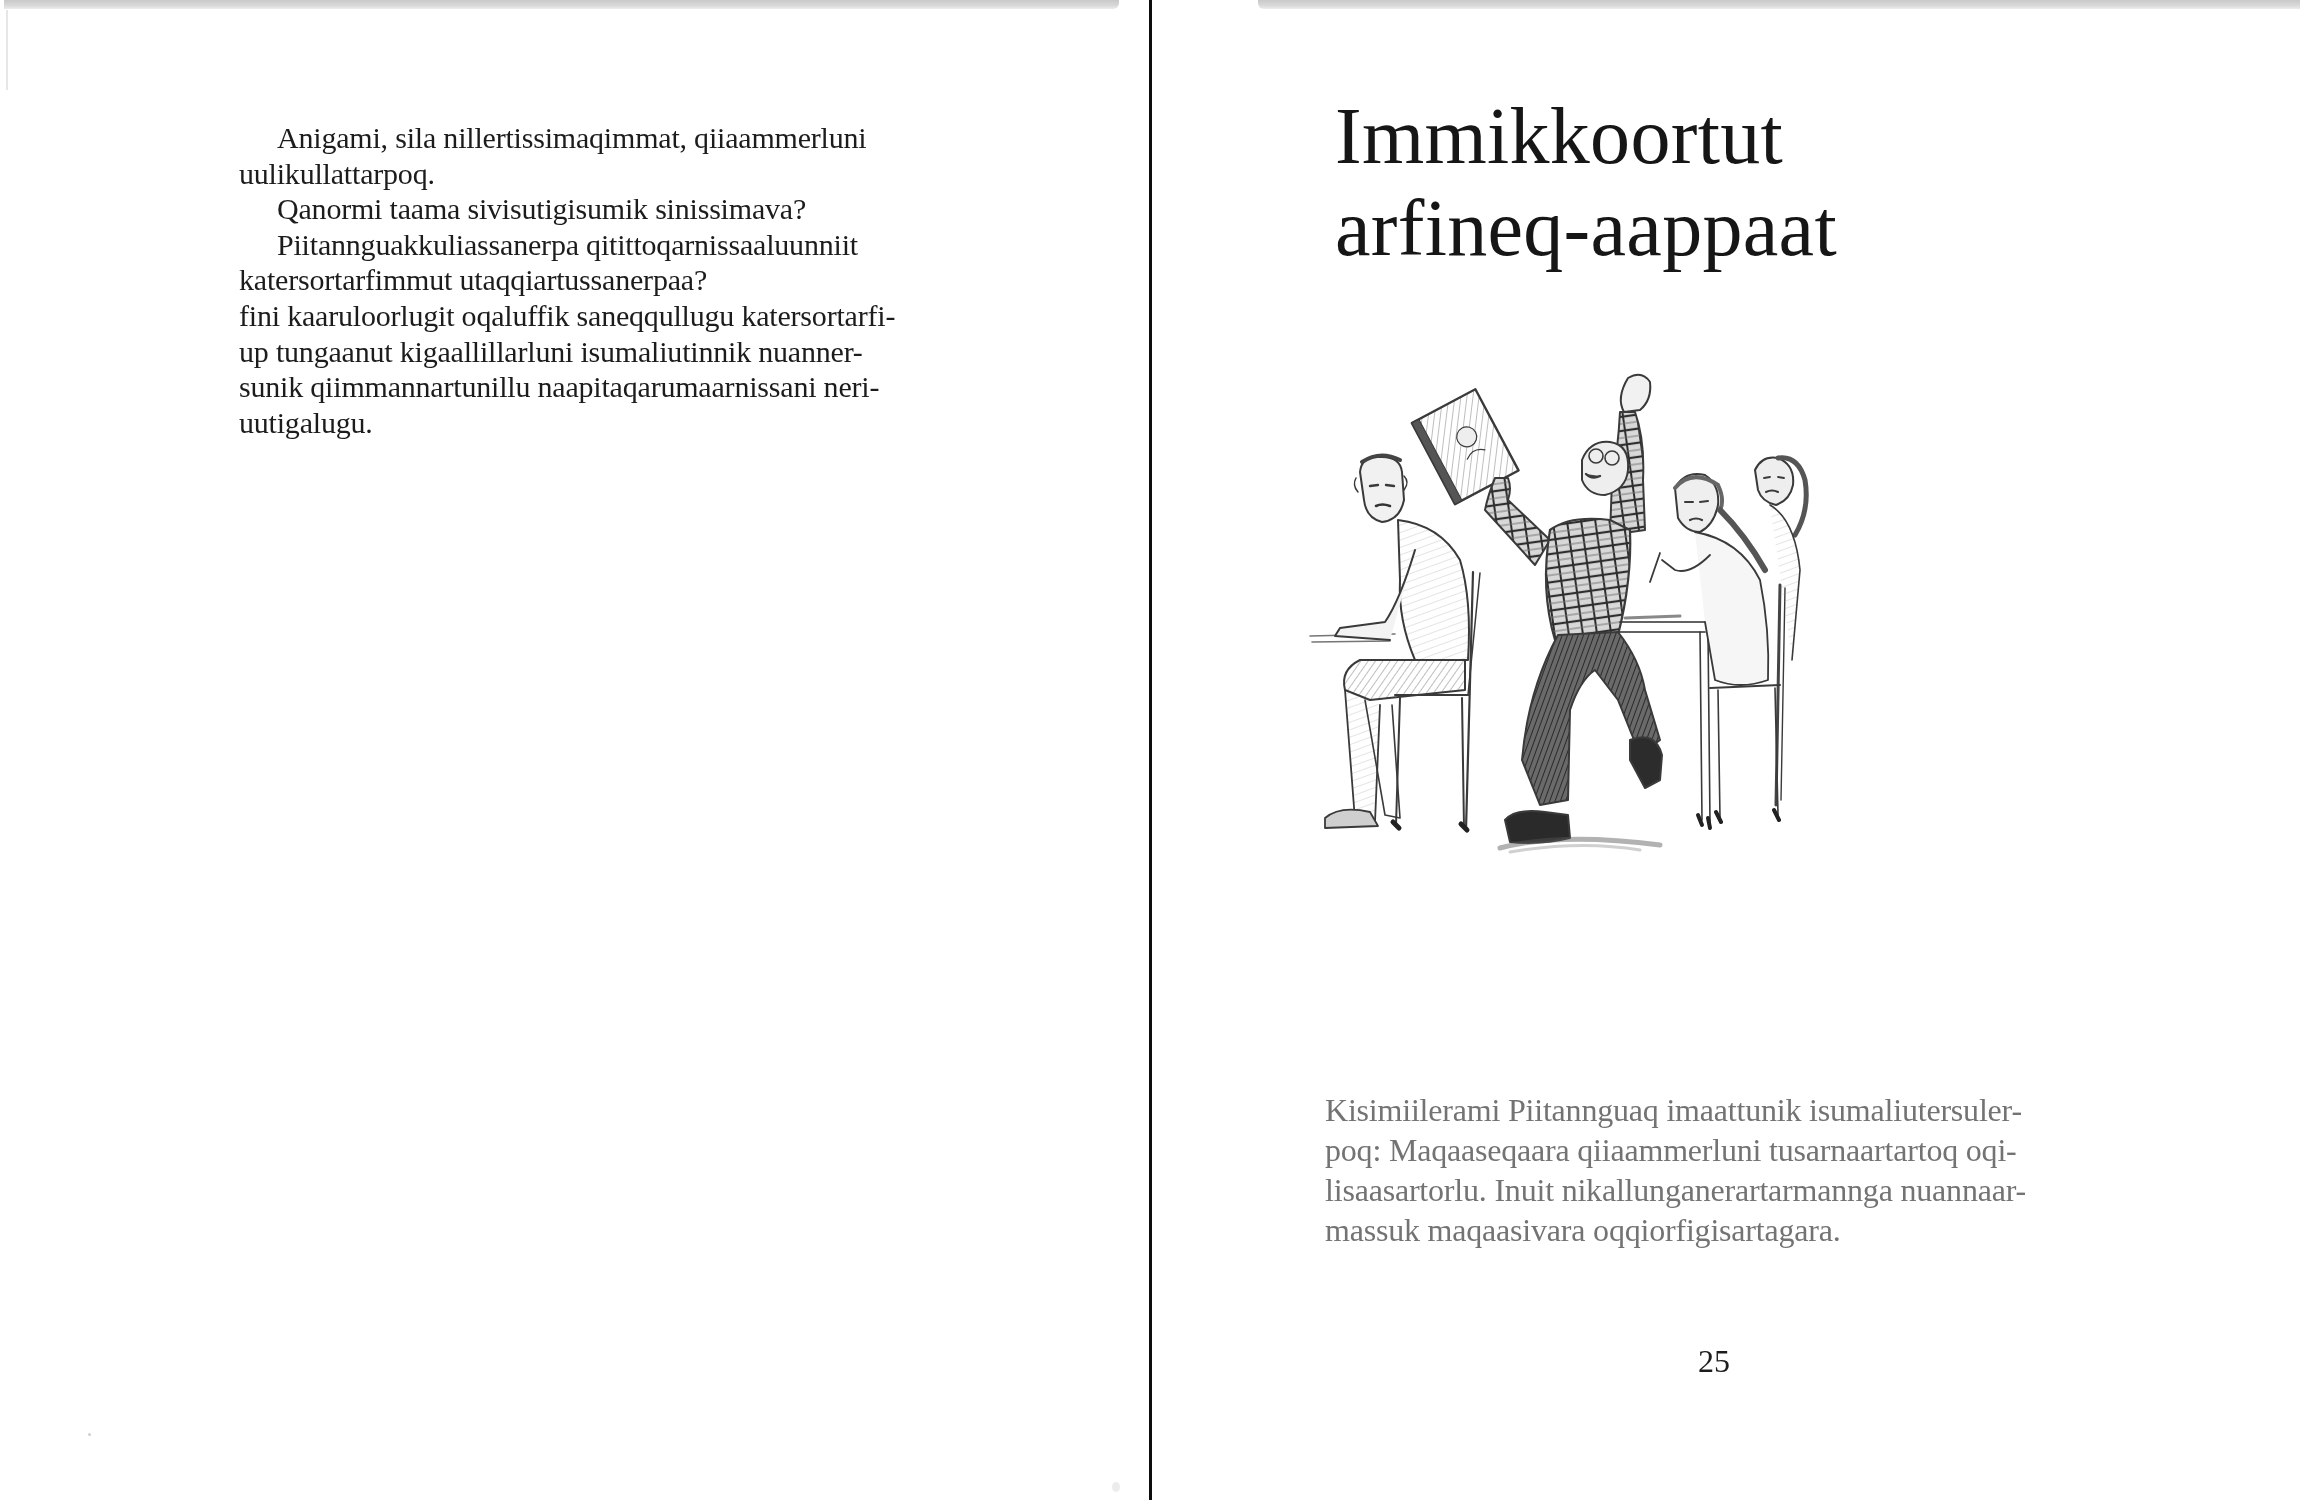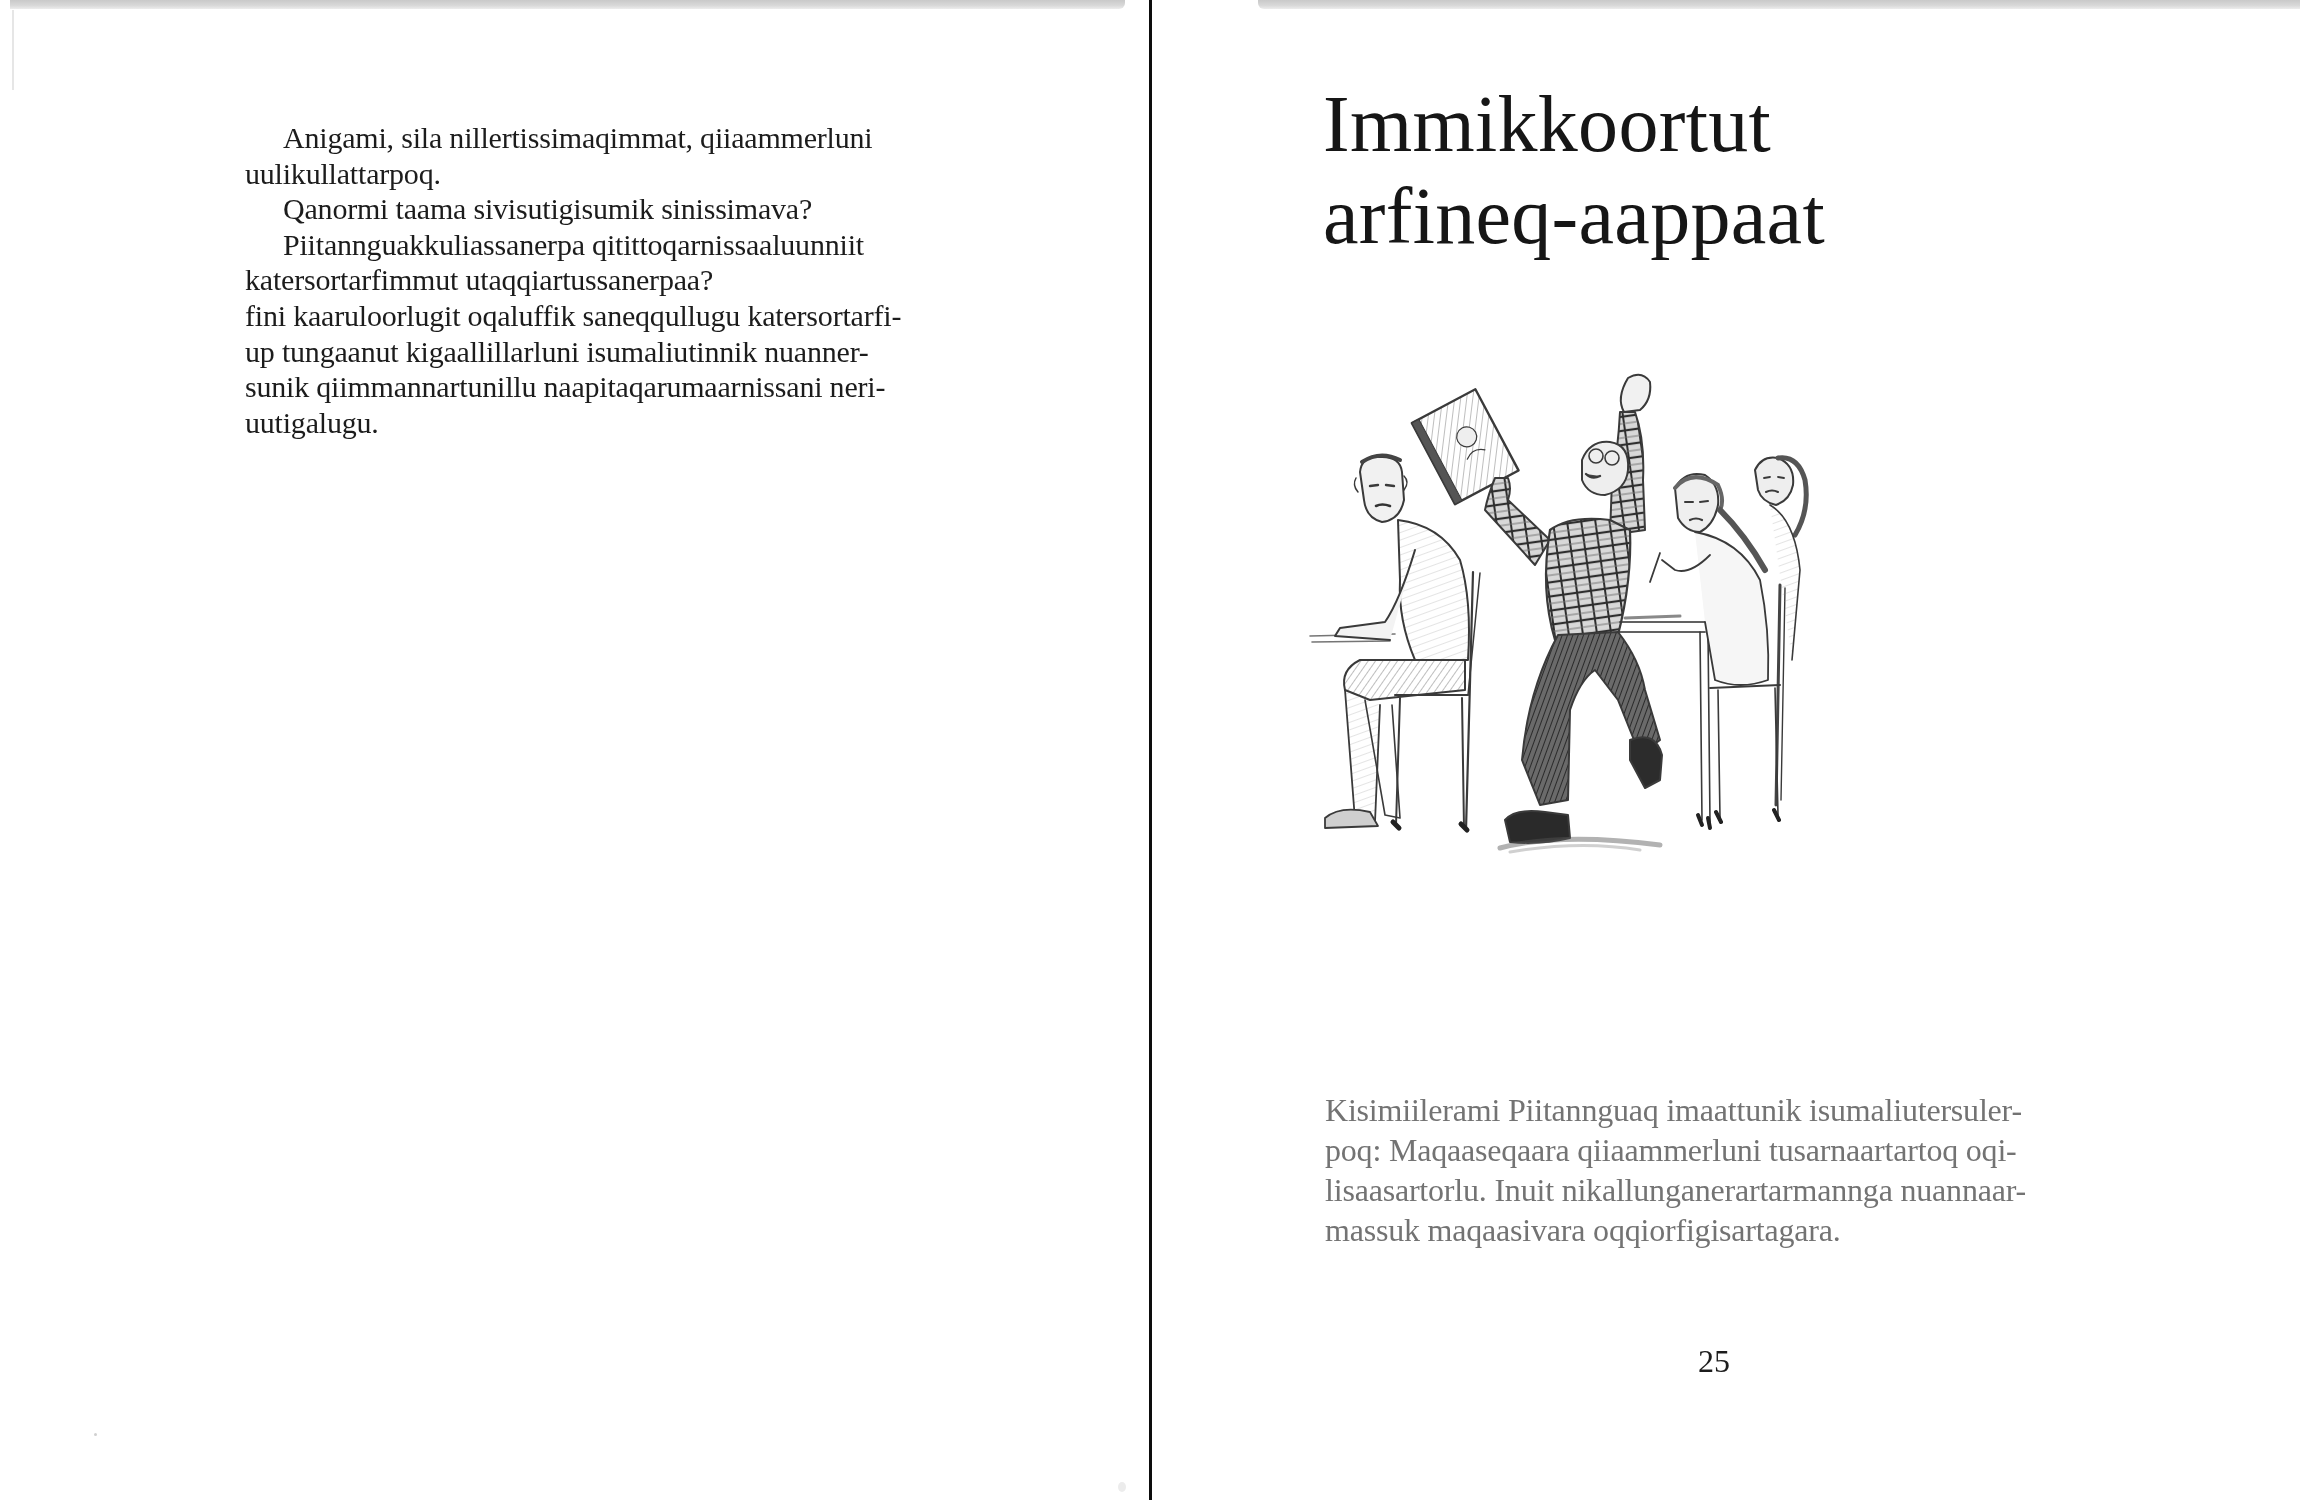--- a/index.html
+++ b/index.html
@@ -3,21 +3,21 @@
 <meta charset="utf-8">
 <style>
   html, body { margin: 0; padding: 0; }
   body {
     width: 2300px; height: 1500px; position: relative; overflow: hidden;
     background: #ffffff;
     font-family: "DejaVu Serif", "Liberation Serif", serif;
     color: #1a1a1a;
   }
   .page { position: absolute; top: 0; height: 1500px; background: #fff; }
-  .page-left { left: 10px; width: 1372px; }
+  .page-left { left: 4px; width: 1372px; }
   .page-right { left: 1154px; width: 1146px; }
   .top-edge {
     position: absolute; top: 0; height: 9px;
     background: linear-gradient(to bottom, #c9c9c9 0%, #d8d8d8 60%, #ececec 100%);
   }
   .top-edge-left { left: 0; width: 1115px; border-radius: 0 0 6px 0; }
   .top-edge-right { left: 1258px; width: 1042px; border-radius: 0 0 0 6px; }
   .spine {
     position: absolute; left: 1149px; top: 0; width: 3px; height: 1500px; background: #0d0d0d;
   }
@@ -30,21 +30,21 @@
     letter-spacing: -0.2px;
   }
   .body-text-left p, .body-text-right p { margin: 0; }
   .body-text-left .indent { text-indent: 38px; }
   .line { display: block; white-space: nowrap; }
 
   .chapter-title {
     position: absolute; left: 1323px; top: 78px;
     font-family: "Liberation Serif", "DejaVu Serif", serif;
     font-size: 80px; line-height: 92px; color: #161616; font-weight: normal;
-    margin: 0; letter-spacing: 0.3px;
+    margin: 12px; letter-spacing: 0.3px;
   }
   .chapter-title .line { display: block; }
 
   .illustration {
     position: absolute; left: 1300px; top: 360px; width: 850px; height: 680px;
   }
 
   .body-text-right {
     position: absolute; left: 1325px; top: 1090px; width: 780px;
     font-family: "Liberation Serif", "DejaVu Serif", serif;

